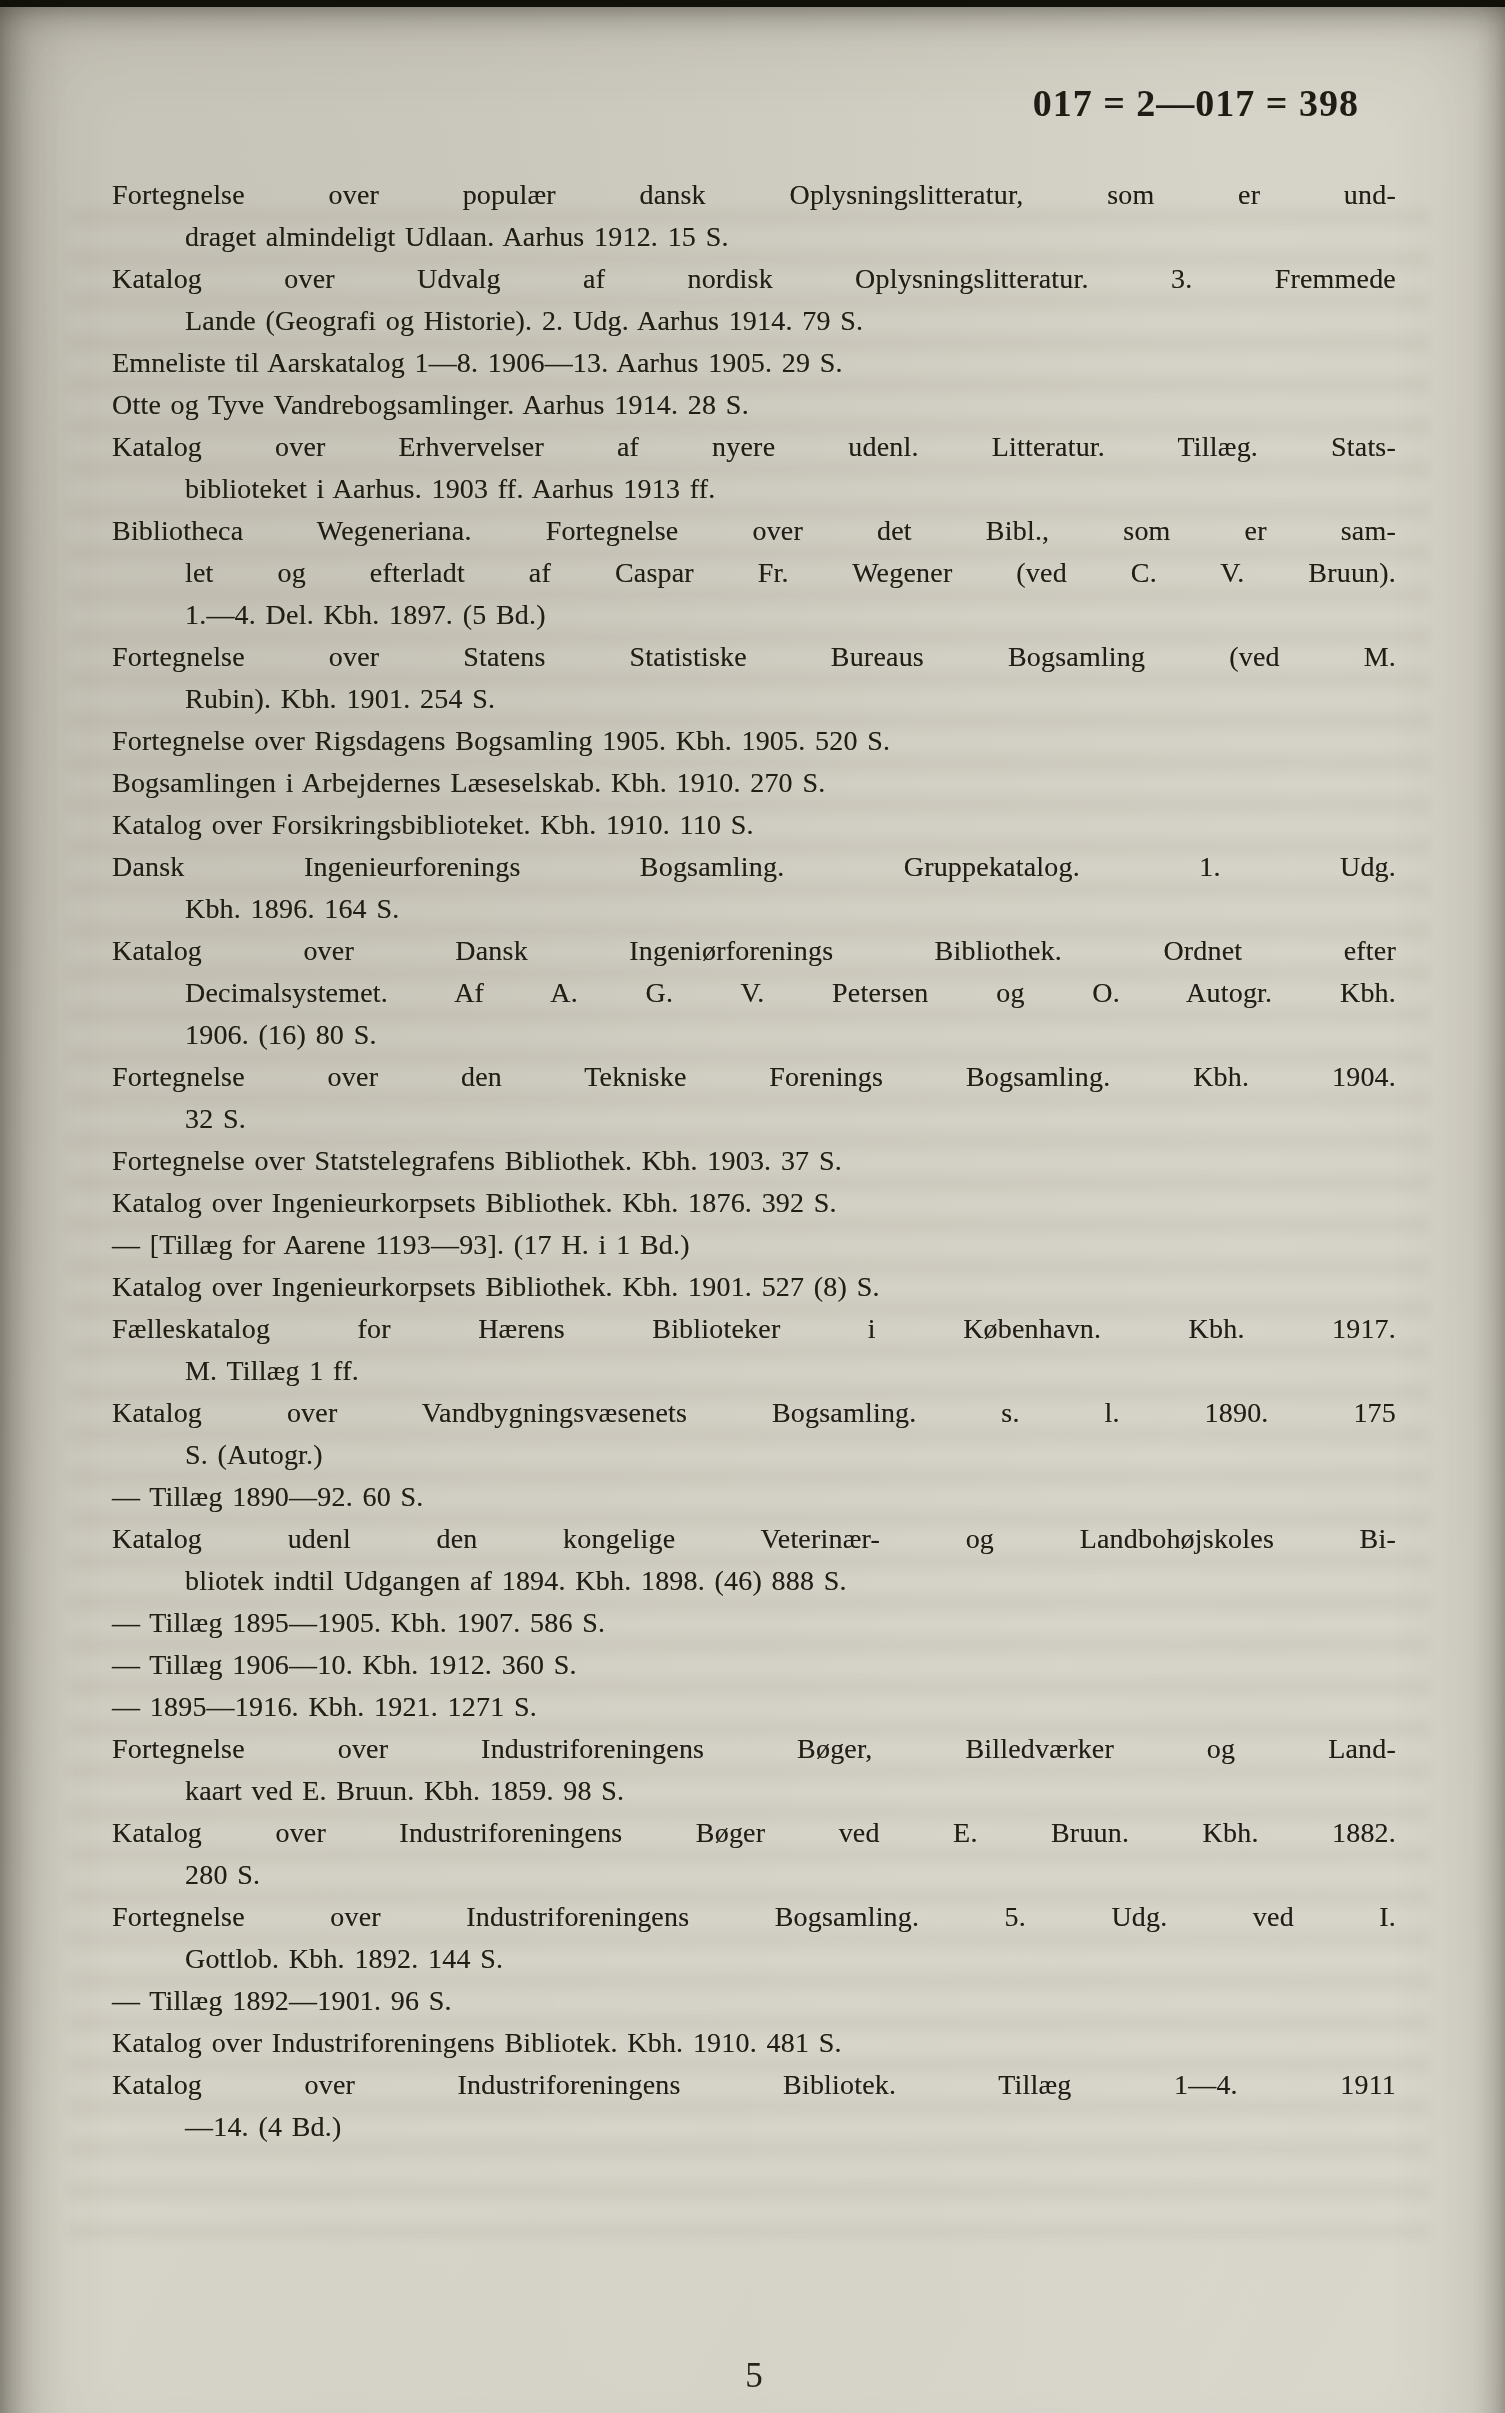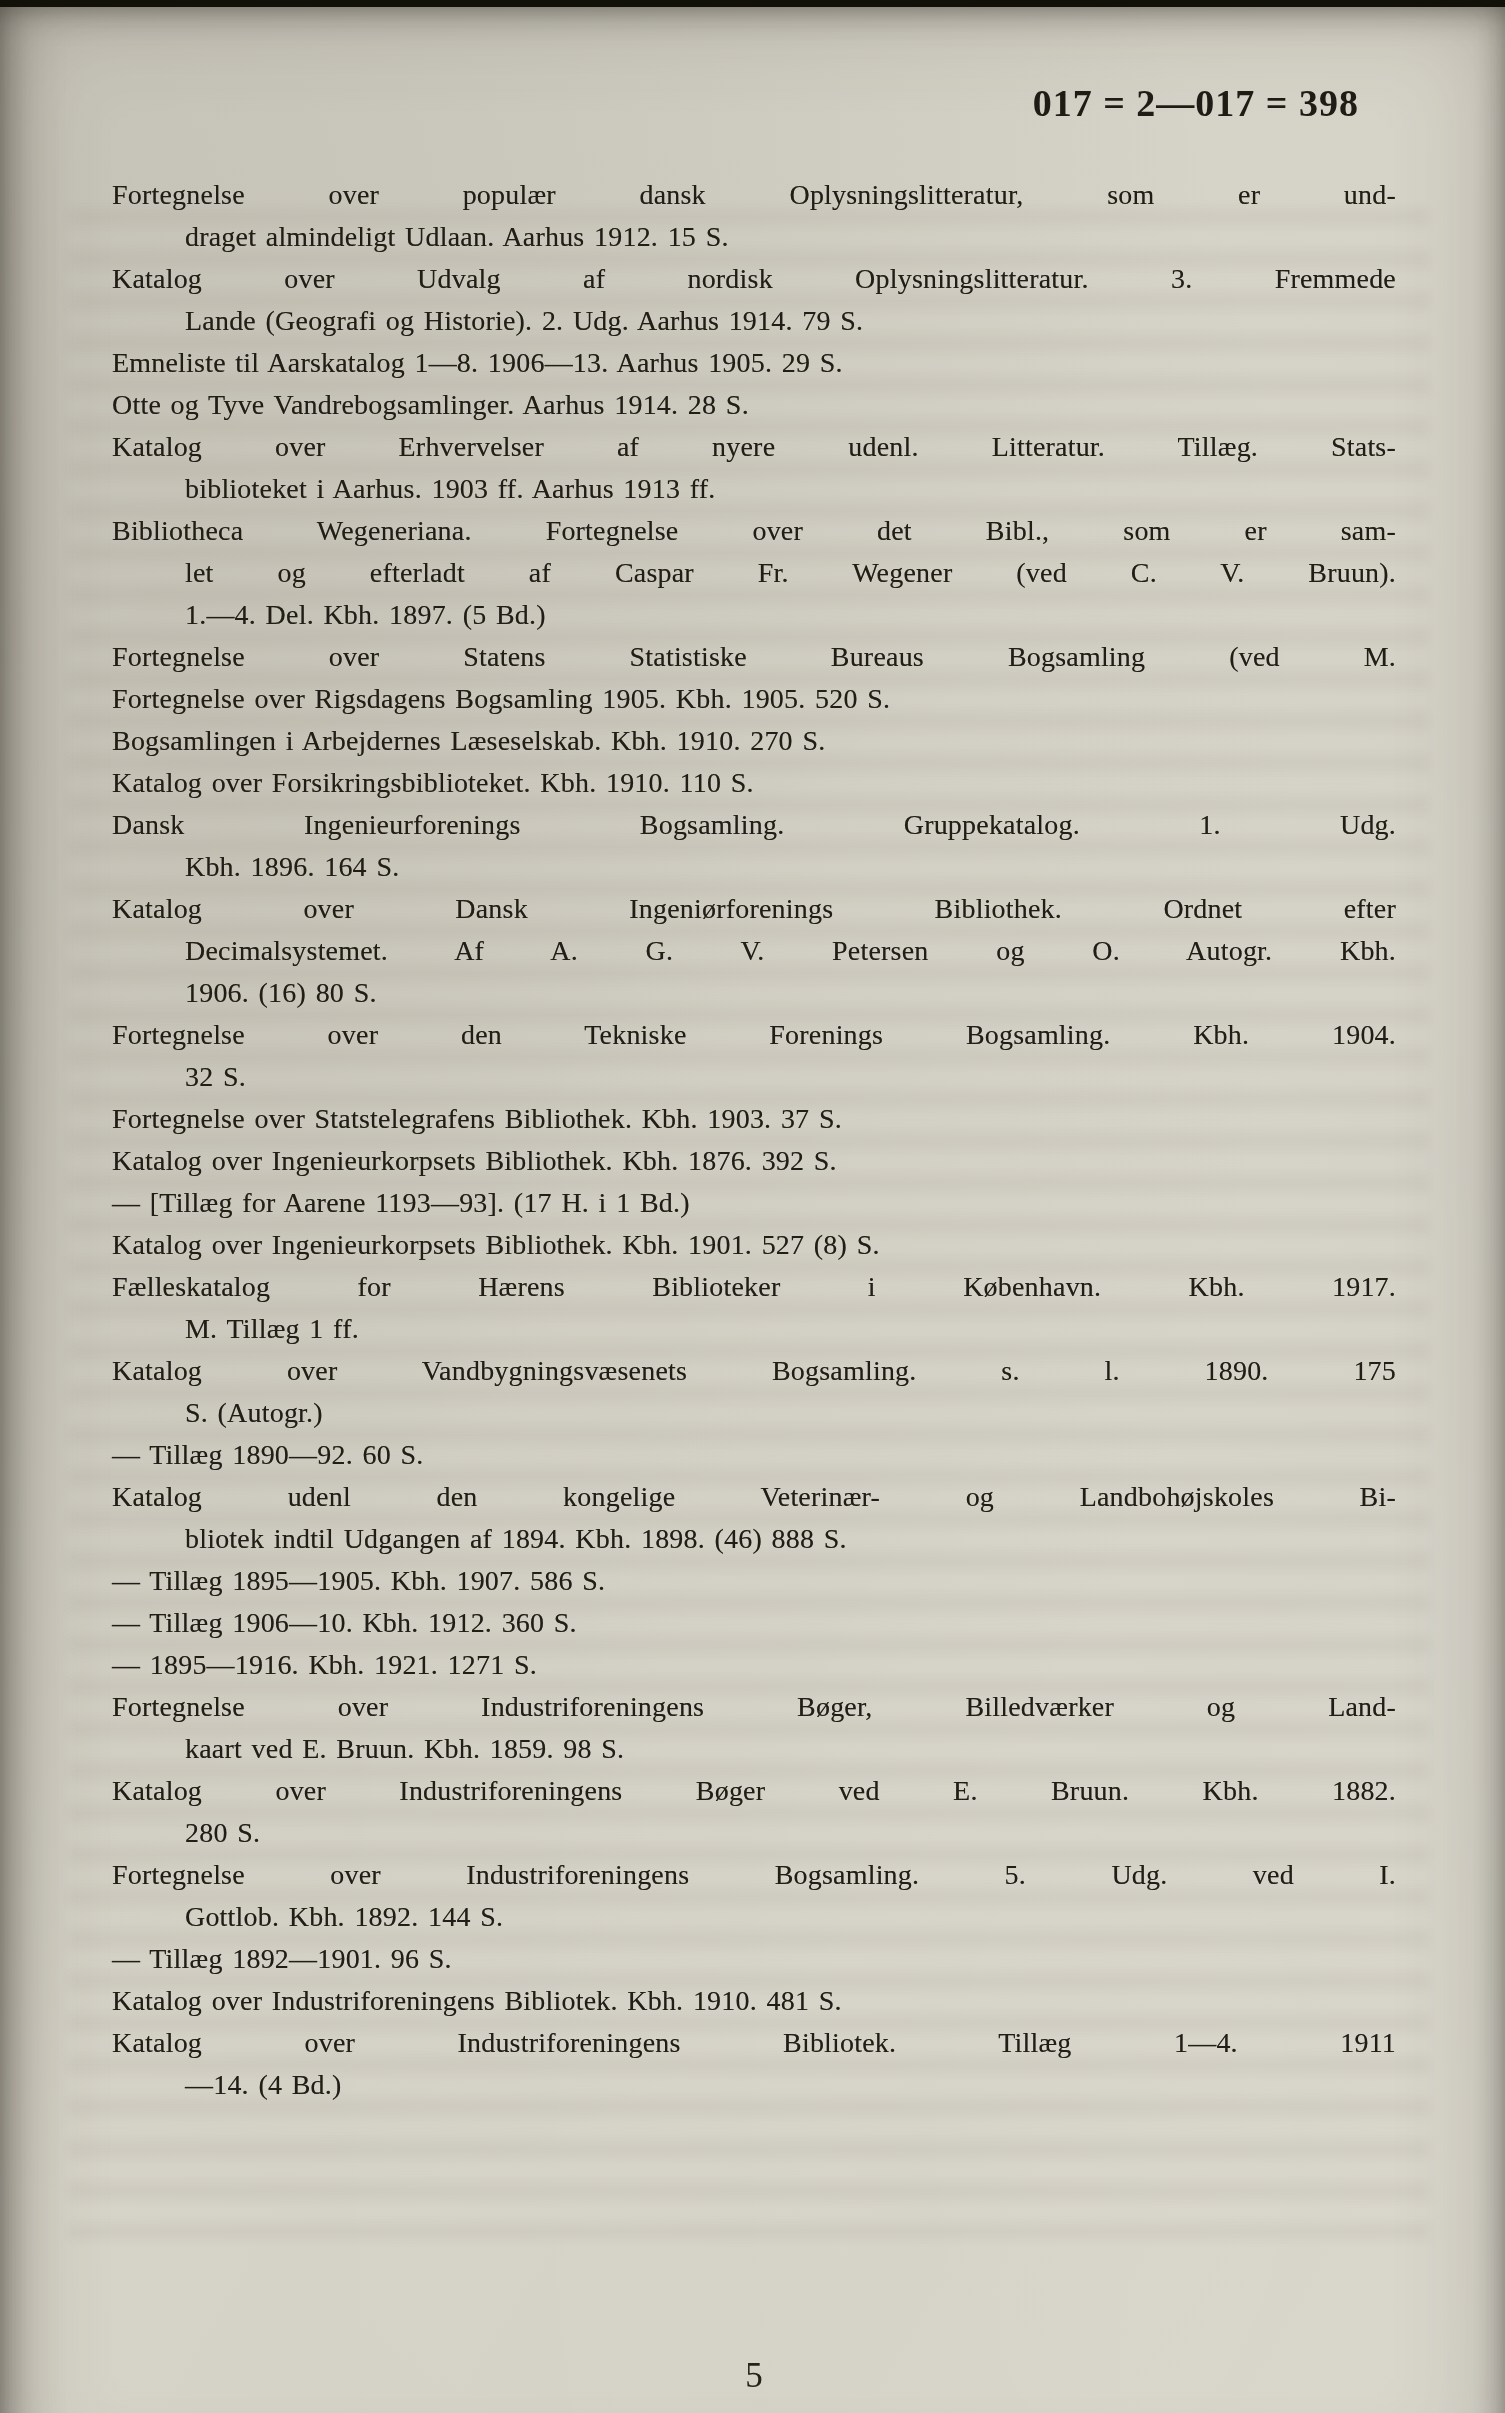--- a/index.html
+++ b/index.html
@@ -120,20 +120,21 @@
         <div class="line just">Katalog over Erhvervelser af nyere udenl. Litteratur. Tillæg. Stats-</div>
         <div class="line cont">biblioteket i Aarhus. 1903 ff. Aarhus 1913 ff.</div>
       </div>
       <div class="entry">
         <div class="line just">Bibliotheca Wegeneriana. Fortegnelse over det Bibl., som er sam-</div>
         <div class="line cont just">let og efterladt af Caspar Fr. Wegener (ved C. V. Bruun).</div>
         <div class="line cont">1.—4. Del. Kbh. 1897. (5 Bd.)</div>
       </div>
       <div class="entry">
         <div class="line just">Fortegnelse over Statens Statistiske Bureaus Bogsamling (ved M.</div>
+        <div class="line cont">Rubin). Kbh. 1901. 254 S.</div>
       </div>
       <div class="entry">
         <div class="line">Fortegnelse over Rigsdagens Bogsamling 1905. Kbh. 1905. 520 S.</div>
       </div>
       <div class="entry">
         <div class="line">Bogsamlingen i Arbejdernes Læseselskab. Kbh. 1910. 270 S.</div>
       </div>
       <div class="entry">
         <div class="line">Katalog over Forsikringsbiblioteket. Kbh. 1910. 110 S.</div>
       </div>

